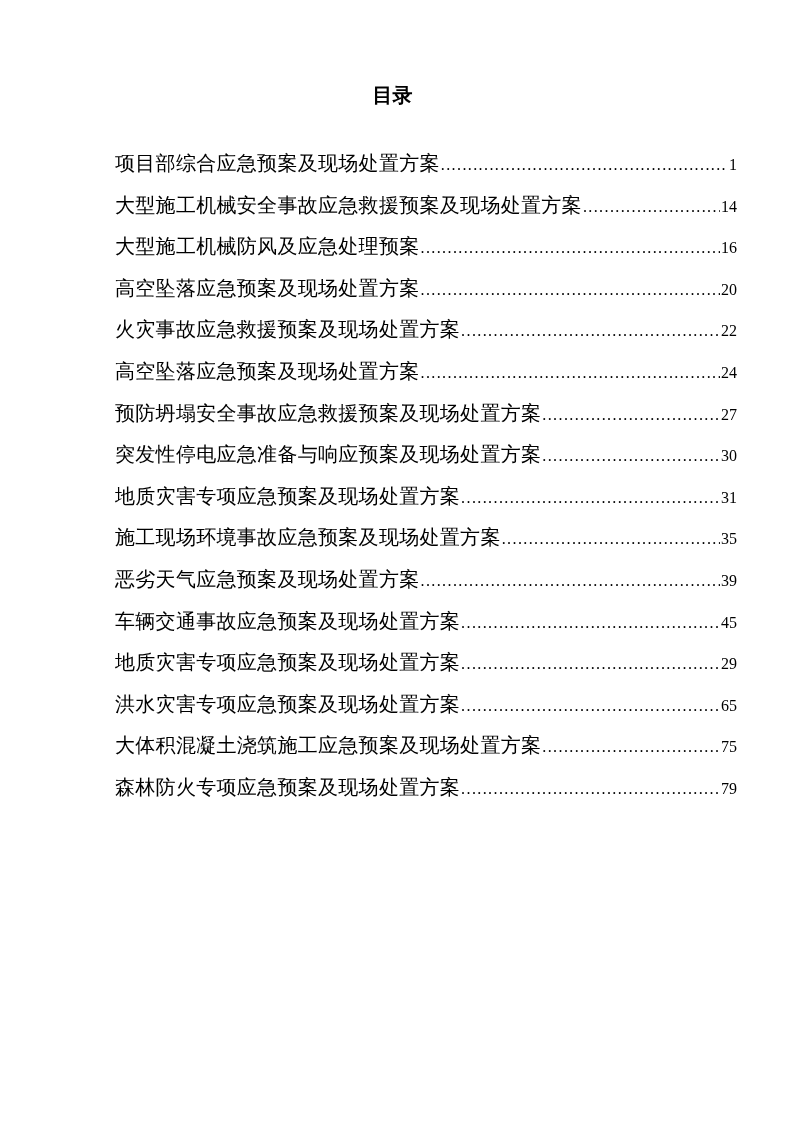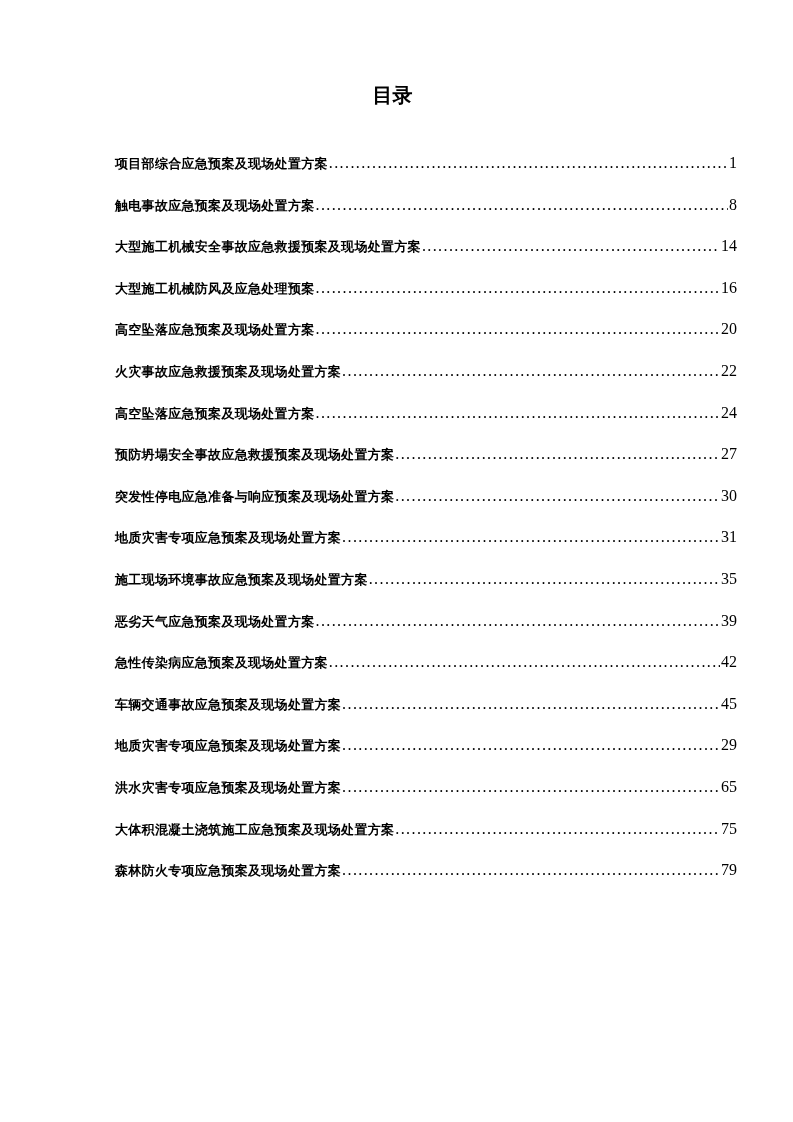--- a/index.html
+++ b/index.html
@@ -3,41 +3,36 @@
 <meta charset="utf-8">
 <style>
   html, body { margin: 0; padding: 0; background: #ffffff; }
   body { width: 793px; height: 1122px; position: relative; overflow: hidden;
          font-family: "Liberation Serif", "DejaVu Serif", serif; color: #000; }
   .title { position: absolute; top: 80px; left: 0; width: 785px; text-align: center;
            font-family: "DejaVu Sans", sans-serif; font-weight: bold; font-size: 20px; line-height: 30px; }
   .toc { position: absolute; top: 150px; left: 115px; width: 622px; }
   .toc-row { display: flex; align-items: baseline; height: 41.6px; line-height: 26px;
              font-size: 16px; }
-  .toc-label { white-space: nowrap; font-family: "DejaVu Serif", serif; font-size: 13px; letter-spacing: 0.3px; font-weight: bold; }
+  .toc-label { white-space: nowrap; font-family: "DejaVu Serif", serif; font-size: 20px; letter-spacing: 0.3px; }
   .toc-dots { flex: 1; overflow: hidden; white-space: nowrap; margin: 0 1px;
               font-family: "Liberation Serif", serif; letter-spacing: 1.4px; }
   .toc-dots::before { content: "................................................................................................................................................................................................"; }
   .toc-page { white-space: nowrap; font-family: "Liberation Serif", serif; font-size: 16px; }
 </style>
 </head>
 <body>
 
 <div class="title">目录</div>
 
 <div class="toc">
   <div class="toc-row">
       <span class="toc-label">项目部综合应急预案及现场处置方案</span>
       <span class="toc-dots"></span>
       <span class="toc-page">1</span>
-    </div>
-  <div class="toc-row">
-      <span class="toc-label">触电事故应急预案及现场处置方案</span>
-      <span class="toc-dots"></span>
-      <span class="toc-page">8</span>
     </div>
   <div class="toc-row">
       <span class="toc-label">大型施工机械安全事故应急救援预案及现场处置方案</span>
       <span class="toc-dots"></span>
       <span class="toc-page">14</span>
     </div>
   <div class="toc-row">
       <span class="toc-label">大型施工机械防风及应急处理预案</span>
       <span class="toc-dots"></span>
       <span class="toc-page">16</span>
@@ -76,25 +71,20 @@
       <span class="toc-label">施工现场环境事故应急预案及现场处置方案</span>
       <span class="toc-dots"></span>
       <span class="toc-page">35</span>
     </div>
   <div class="toc-row">
       <span class="toc-label">恶劣天气应急预案及现场处置方案</span>
       <span class="toc-dots"></span>
       <span class="toc-page">39</span>
     </div>
   <div class="toc-row">
-      <span class="toc-label">急性传染病应急预案及现场处置方案</span>
-      <span class="toc-dots"></span>
-      <span class="toc-page">42</span>
-    </div>
-  <div class="toc-row">
       <span class="toc-label">车辆交通事故应急预案及现场处置方案</span>
       <span class="toc-dots"></span>
       <span class="toc-page">45</span>
     </div>
   <div class="toc-row">
       <span class="toc-label">地质灾害专项应急预案及现场处置方案</span>
       <span class="toc-dots"></span>
       <span class="toc-page">29</span>
     </div>
   <div class="toc-row">

